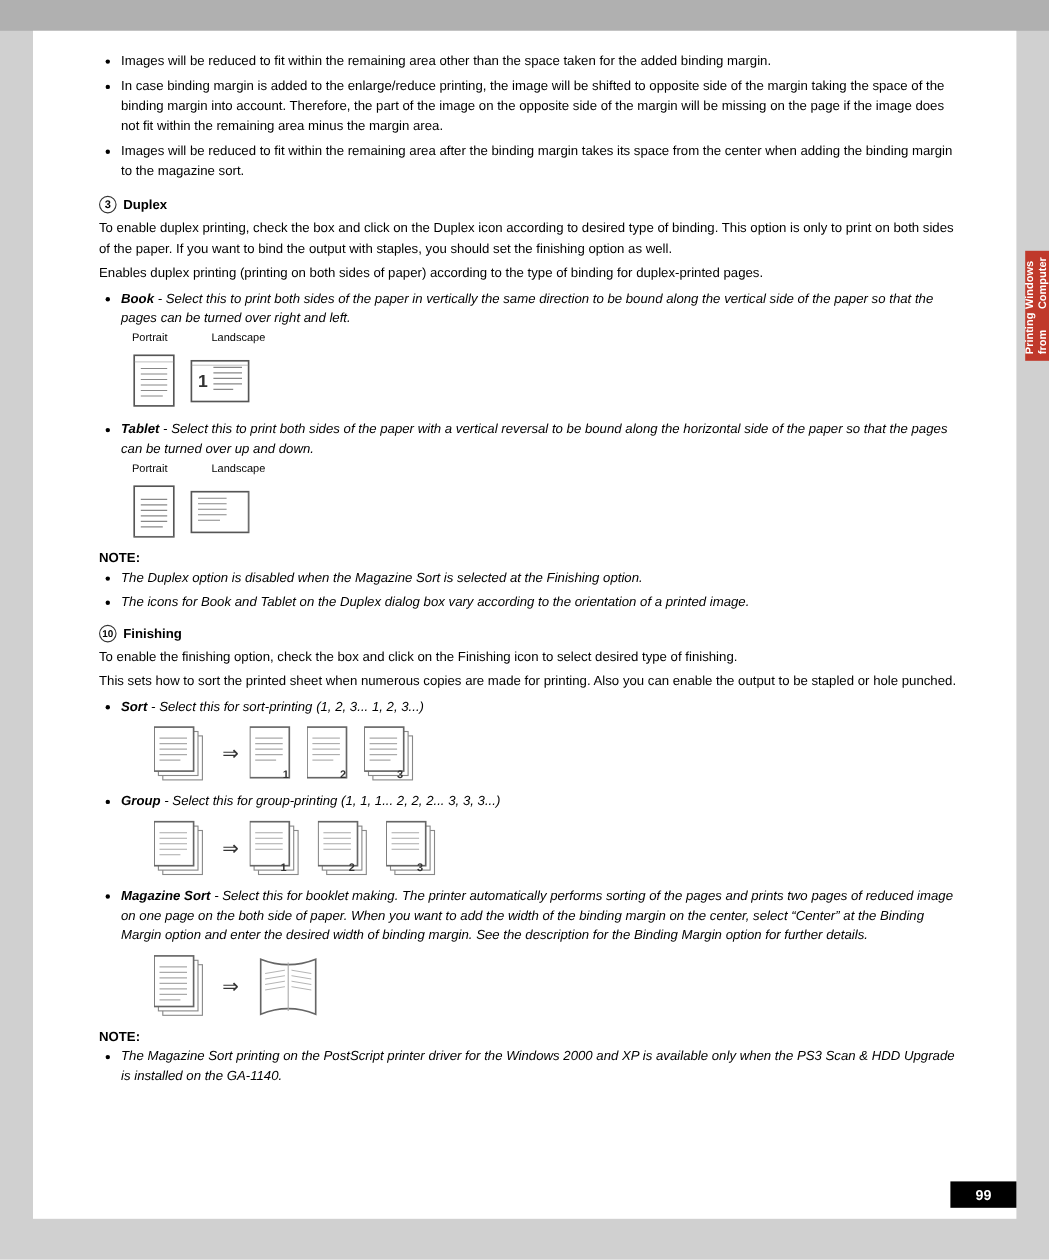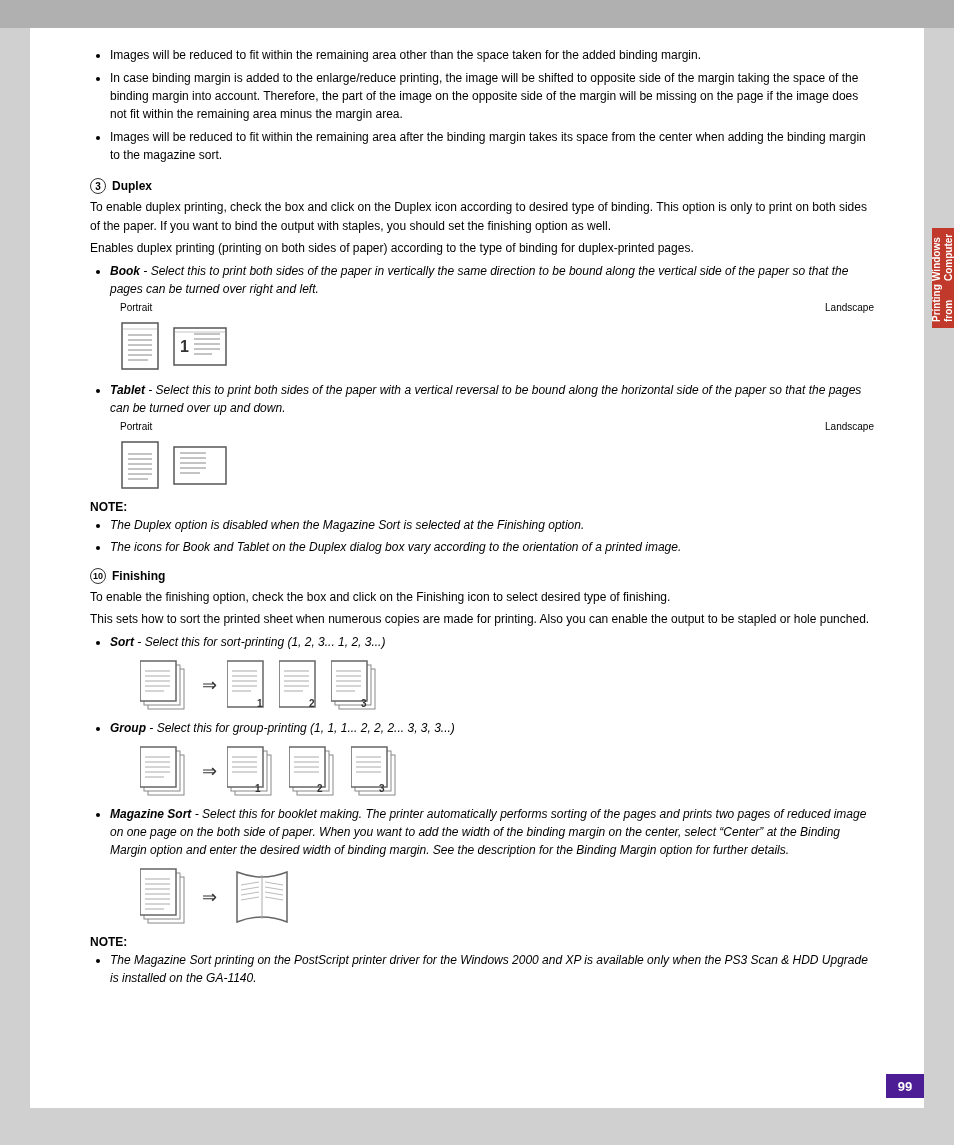--- a/index.html
+++ b/index.html
@@ -46,25 +46,25 @@
       height: 100px;
       display: flex;
       align-items: center;
       justify-content: center;
       line-height: 1.2;
     }
     .page-number-box {
       position: absolute;
       bottom: 10px;
       right: 0px;
-      background: #4c1d95;
+      background: #000000;
       color: white;
       font-size: 13px;
       font-weight: bold;
-      width: 38px;
+      width: 60px;
       height: 24px;
       display: flex;
       align-items: center;
       justify-content: center;
     }
     .bullet-list {
       margin-left: 20px;
       margin-bottom: 8px;
     }
     .bullet-list li {
@@ -115,21 +115,20 @@
       display: flex;
       align-items: center;
       gap: 10px;
       margin: 8px 0 8px 30px;
     }
     .icon-label-row {
       display: flex;
       gap: 20px;
       margin-left: 30px;
       margin-bottom: 2px;
-      justify-content: space-between;
     }
     .icon-label {
       font-size: 10px;
     }
     .arrow-icon {
       font-size: 18px;
       color: #333;
     }
   </style>
 </head>

